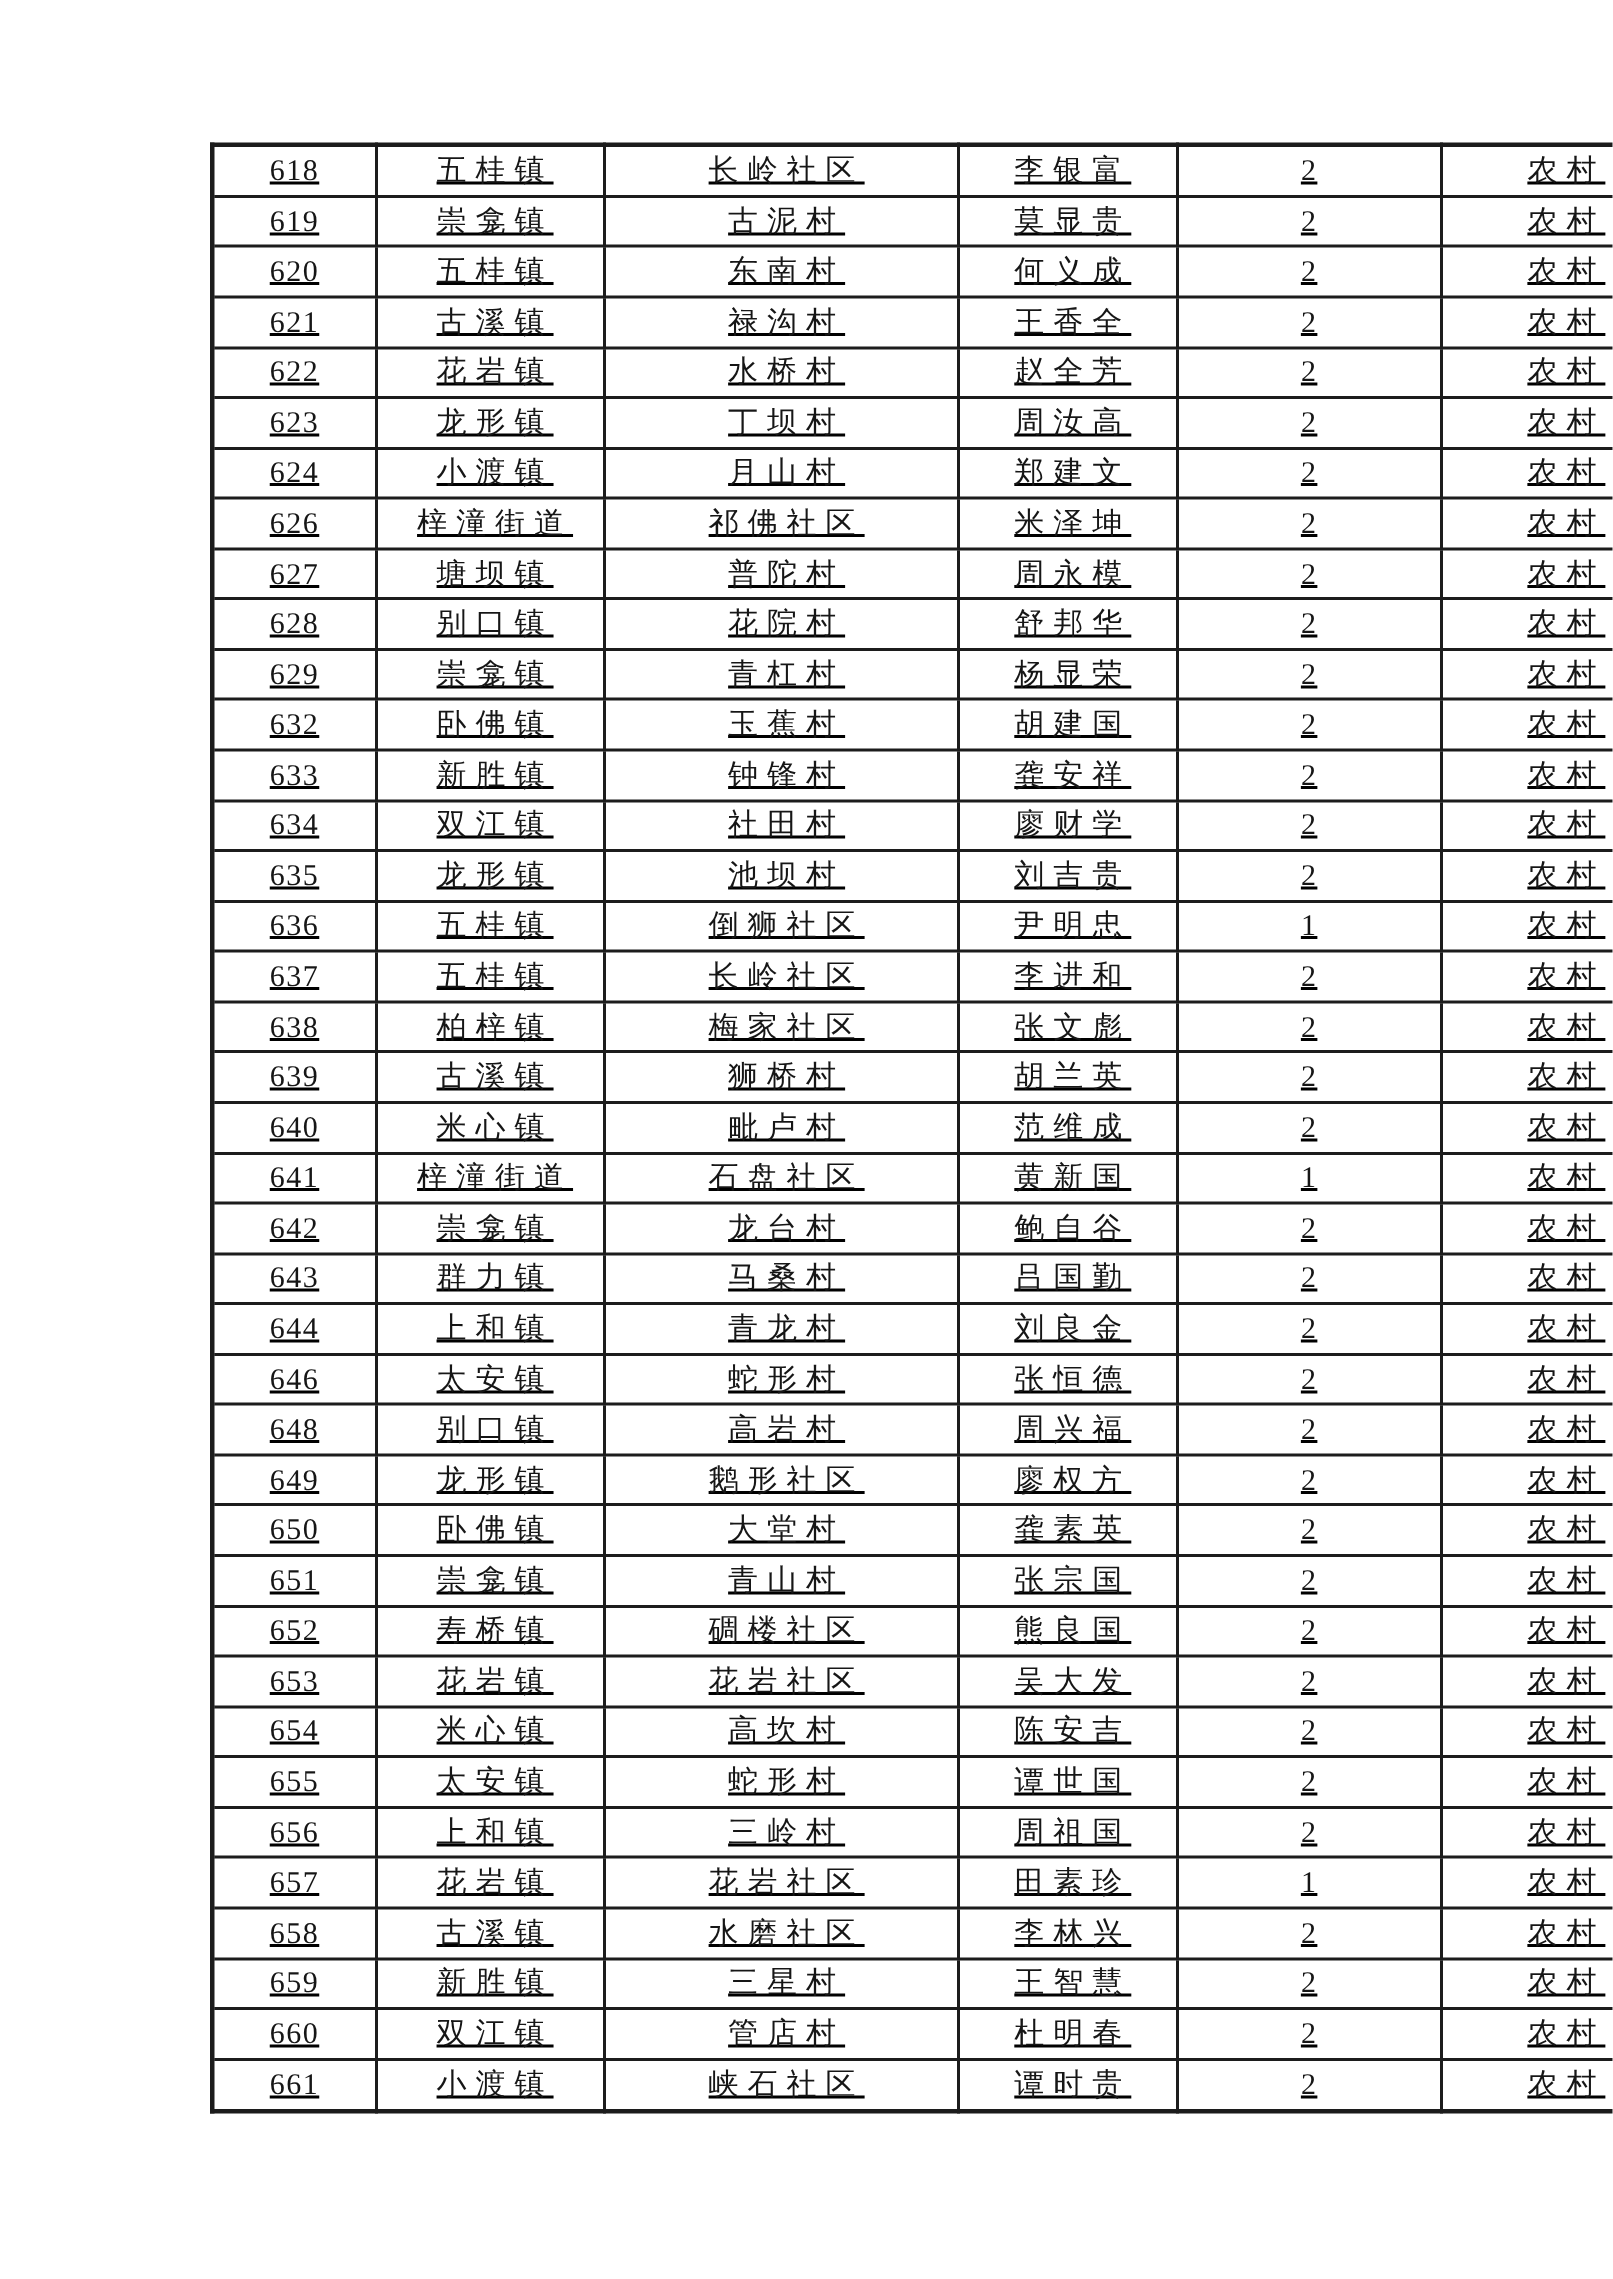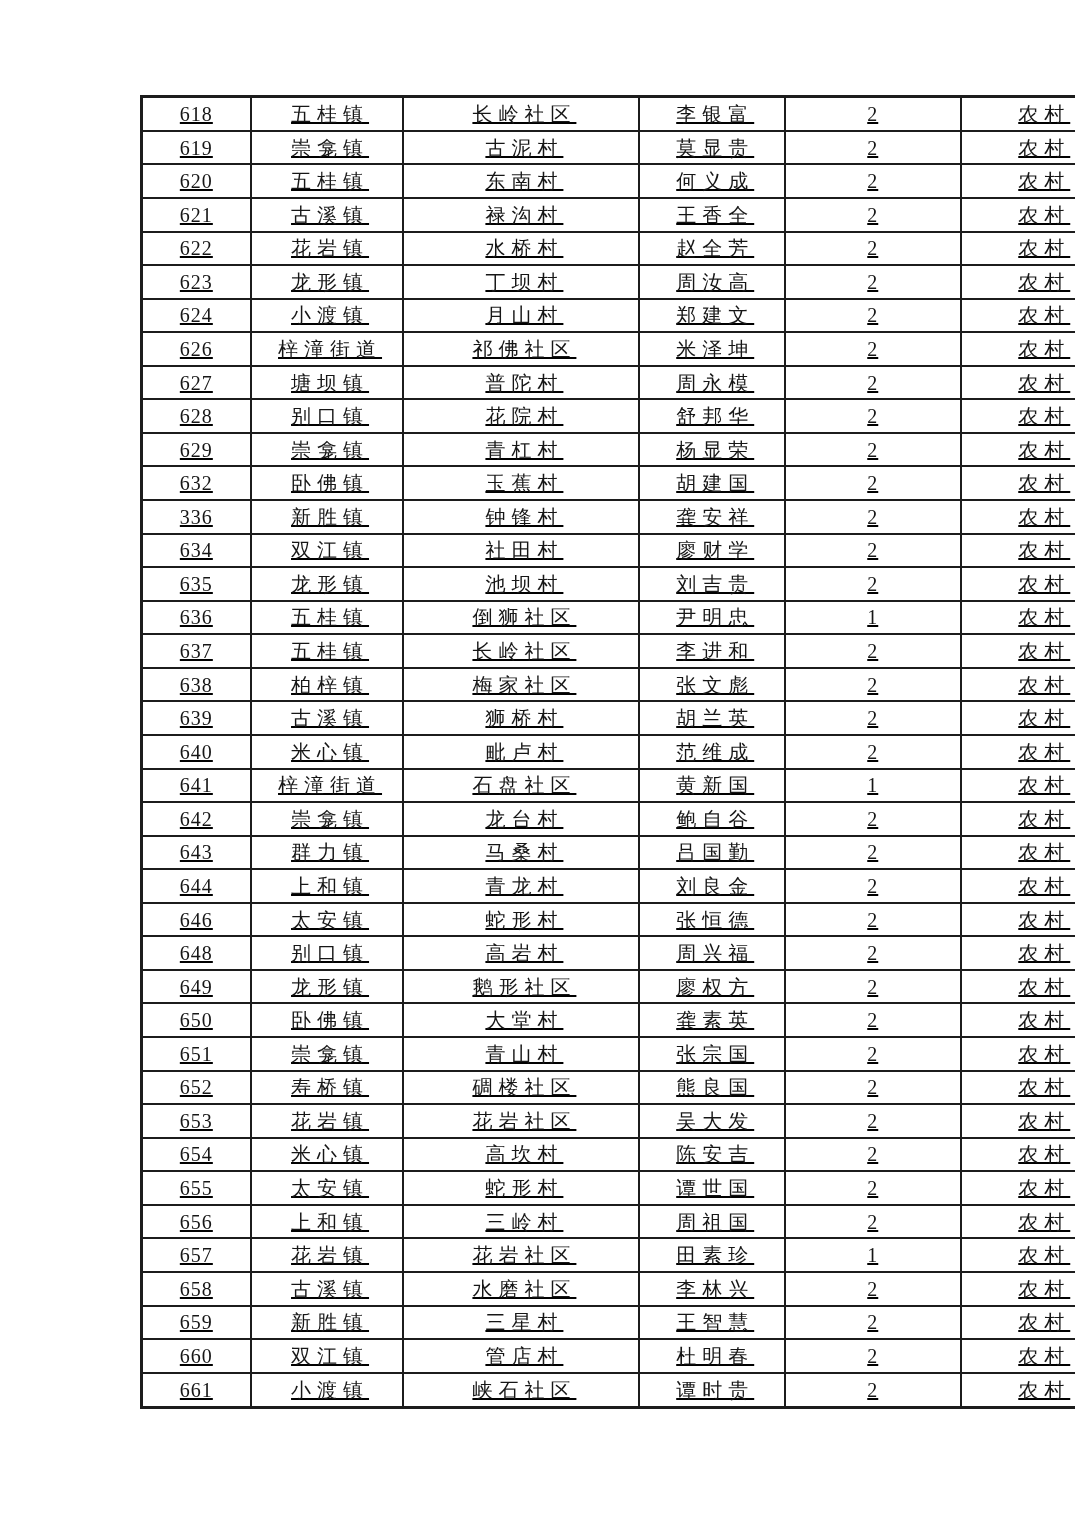--- a/index.html
+++ b/index.html
@@ -162,21 +162,21 @@
           </tr>
           <tr>
             <td class="num">632</td>
             <td class="cjk">卧佛镇</td>
             <td class="cjk">玉蕉村</td>
             <td class="cjk">胡建国</td>
             <td class="num">2</td>
             <td class="cjk">农村</td>
           </tr>
           <tr>
-            <td class="num">336</td>
+            <td class="num">633</td>
             <td class="cjk">新胜镇</td>
             <td class="cjk">钟锋村</td>
             <td class="cjk">龚安祥</td>
             <td class="num">2</td>
             <td class="cjk">农村</td>
           </tr>
           <tr>
             <td class="num">634</td>
             <td class="cjk">双江镇</td>
             <td class="cjk">社田村</td>

